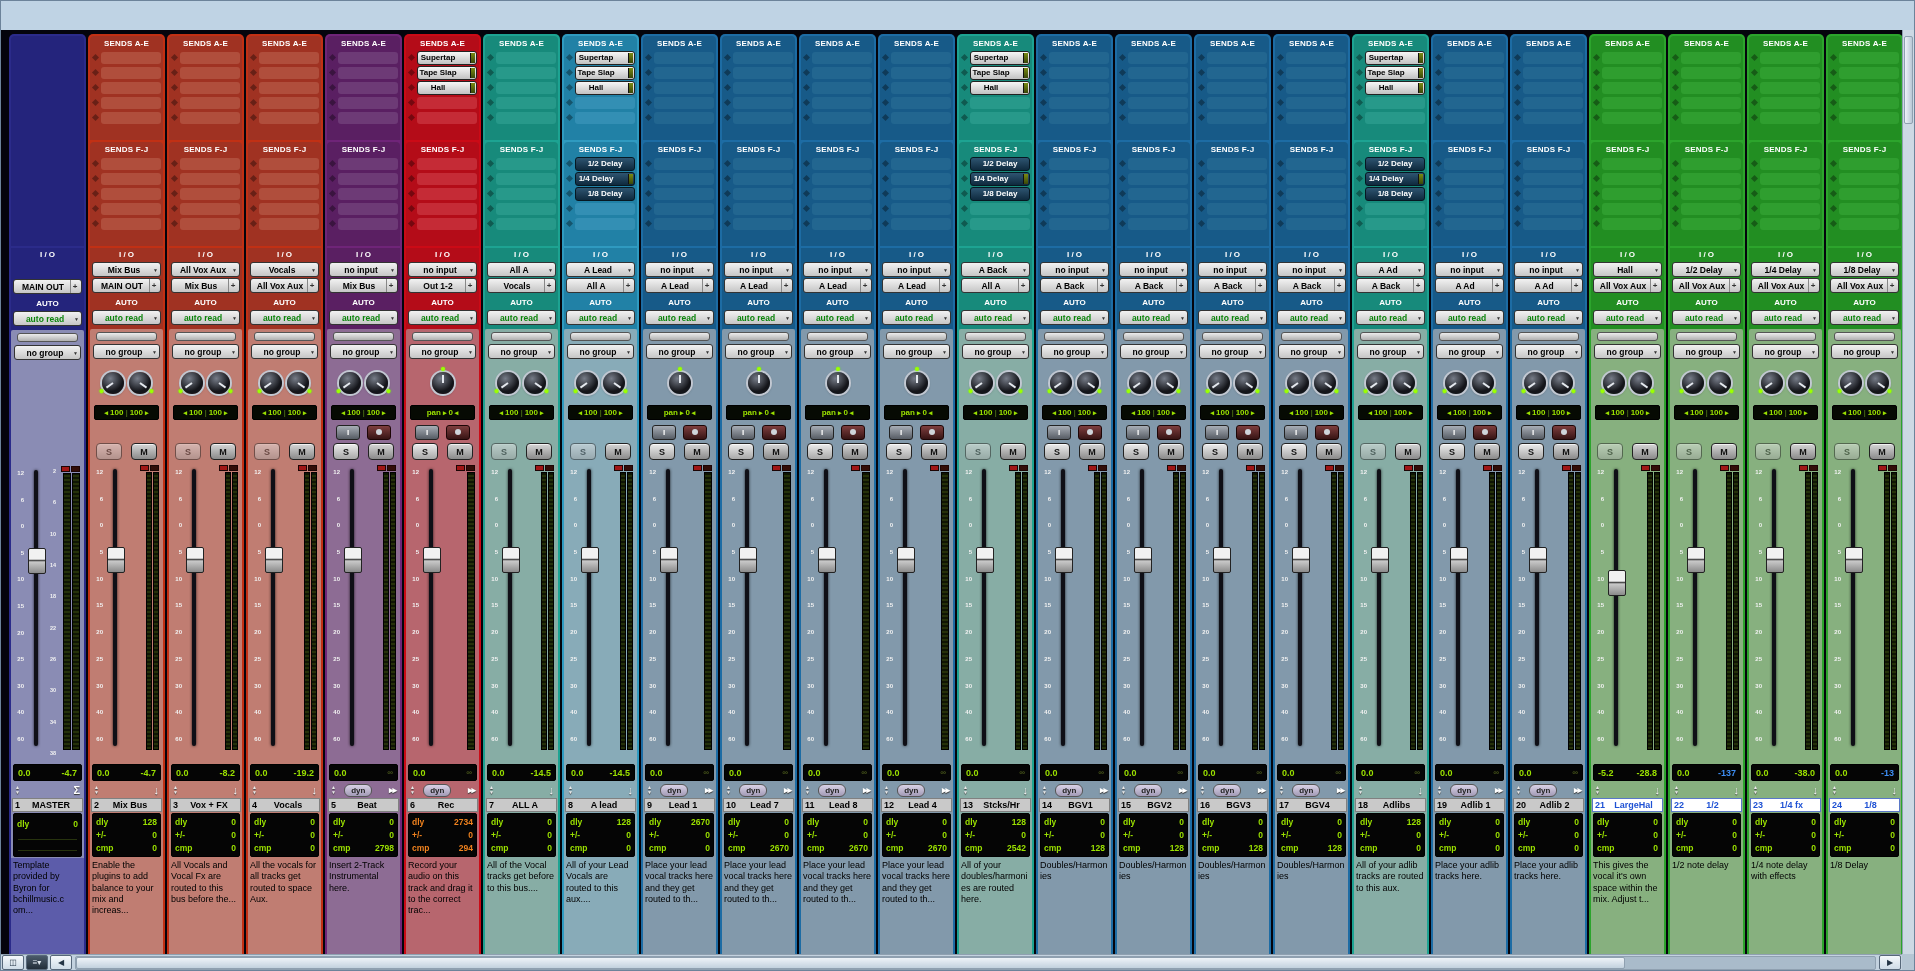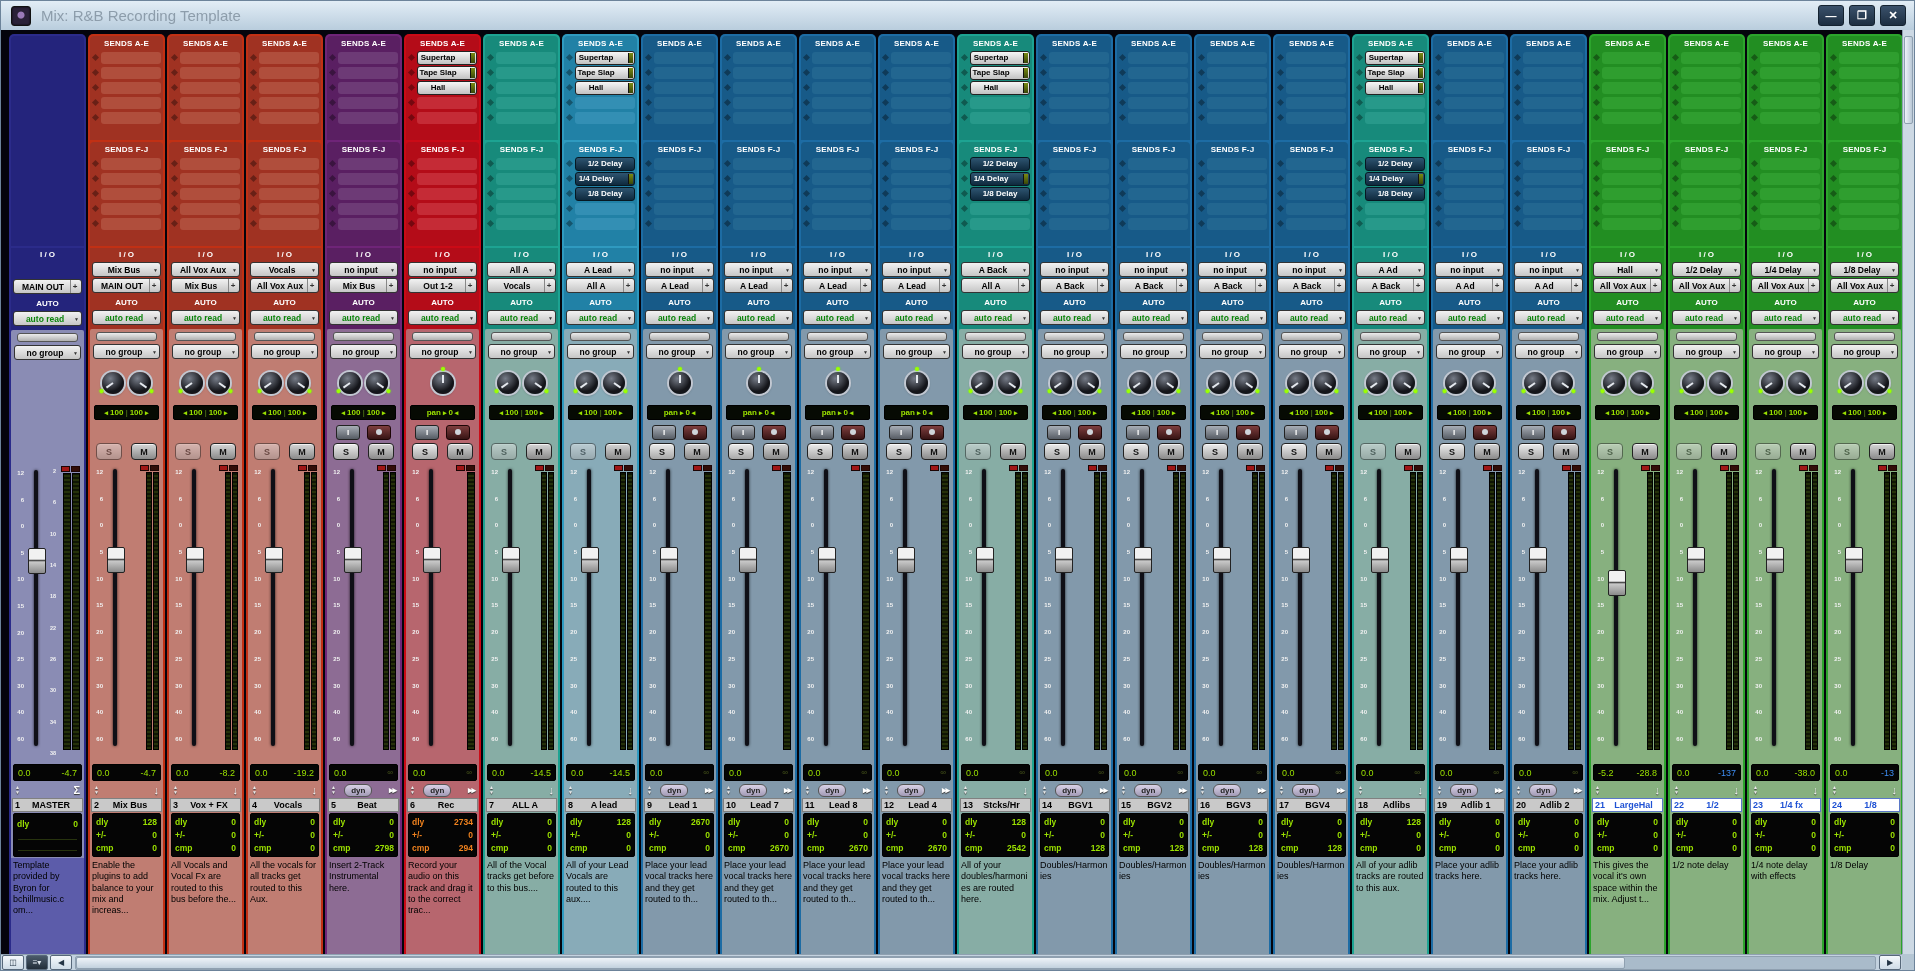--- a/index.html
+++ b/index.html
@@ -64,21 +64,21 @@
   .mzone{flex:1;display:flex;flex-direction:column;align-items:flex-end;padding:0 1px 8px;min-height:0;}
   .clip{display:flex;gap:1px;margin-bottom:1px;}
   .clipbox{width:7px;height:4px;border:1px solid #1c0404;}
   .clipbox.on{background:#a01616;}
   .clipbox.off{background:#320d08;}
   .mbars{flex:1;display:flex;gap:1px;}
   .mbar{width:4px;background:repeating-linear-gradient(to top,#243009 0 2px,#0f1504 2px 4px);border:1px solid #000;}
   .mbar.wide{width:6px;}
   .mscale{width:10px;display:flex;flex-direction:column;justify-content:space-between;font-weight:bold;font-size:5.5px;color:#f2f2f2;text-align:right;padding:2px 1px 2px 0;box-sizing:border-box;}
   
-  .valrow{height:15px;margin:0 2px 1px;background:#050505;border:1px solid #000;border-radius:2px;display:flex;align-items:center;justify-content:space-between;padding:0 4px;font-weight:normal;font-size:9px;flex:none;}
+  .valrow{height:15px;margin:0 2px 1px;background:#050505;border:1px solid #000;border-radius:2px;display:flex;align-items:center;justify-content:space-between;padding:0 4px;font-weight:bold;font-size:9px;flex:none;}
   .vol{color:#9ae000;}
   .peak.green{color:#9ae000;}
   .peak.blue{color:#3d8df2;}
   .peak.dim{color:#46541a;font-size:8px;}
   .dynrow{height:16px;display:flex;align-items:center;padding:0 4px;flex:none;}
   .spin{display:flex;flex-direction:column;font-size:5px;line-height:5px;color:#e9e9e9;text-shadow:0 1px 1px #444;}
   .dynbadge{margin:0 auto;height:11px;padding:0 6px;border-radius:6px;border:1px solid #555;background:linear-gradient(#d9d2e6,#a29ab6);font-weight:bold;font-size:8px;color:#222;display:flex;align-items:center;}
   .routeglyph{margin-left:auto;color:#fff;font-weight:bold;font-size:11px;text-shadow:0 1px 1px #333;}
   .routeglyph.arrows{font-size:9px;letter-spacing:-1px;}
   .namerow{height:14px;margin:0 1px 1px;background:#c9c9c9;display:flex;align-items:center;font-weight:bold;font-size:9px;color:#000;padding:0 2px;gap:2px;border:1px solid #808080;box-sizing:border-box;flex:none;}
@@ -95,29 +95,20 @@
   .tool{flex:none;height:13px;min-width:16px;margin:0 1px;border:1px solid #57687a;border-radius:2px;background:linear-gradient(#f4f8fb,#cfdce7);font-size:8px;color:#243545;display:flex;align-items:center;justify-content:center;padding:0 2px;}
   .tool.darktool{background:linear-gradient(#4a5a6a,#222e3a);color:#dfe8f0;}
   .htrack{flex:1;height:12px;margin:0 2px;background:#a9bbca;border:1px solid #8fa0b0;border-radius:2px;position:relative;}
   .hthumb{position:absolute;left:0;top:0;bottom:0;width:86%;background:linear-gradient(#eef3f8,#c2d1de);border:1px solid #8fa0b0;border-radius:2px;}
   .corner{position:absolute;right:0;bottom:0;width:12px;height:16px;background:#b5c6d4;}
 </style>
 </head>
 <body>
 
 <div class="window">
-  <div class="titlebar">
-    <div class="appicon"></div>
-    <div class="title">Mix: R&amp;B Recording Template</div>
-    <div class="winbtns">
-      <div class="winbtn">—</div>
-      <div class="winbtn">❐</div>
-      <div class="winbtn">✕</div>
-    </div>
-  </div>
 
   <div class="main" id="strips">
       <div class="strip" style="background: rgb(43, 43, 138);">
         <div class="mastertop" style="background: rgb(36, 36, 124);"></div>
         <div class="iosec" style="background: rgb(36, 36, 124);">
           <div class="seclabel">I / O</div>
           <div class="iospacer"></div>
           <div class="iobtn">
             <span class="lbl">MAIN OUT</span>
             <span class="plus">+</span>
@@ -679,21 +670,21 @@
             </div>
             <div class="dlyrow">
               <span>+/-</span>
               <span>0</span>
             </div>
             <div class="dlyrow">
               <span>cmp</span>
               <span>0</span>
             </div>
           </div>
-          <div class="comment">All the vocals for all tracks get routed to this Aux.</div>
+          <div class="comment">All the vocals for all tracks get routed to space Aux.</div>
         </div>
       </div>
       <div class="strip" style="background: rgb(111, 36, 120);">
         <div class="sends" style="background: rgb(90, 31, 98);">
           <div class="shead">SENDS A-E</div>
           <div class="srow">
             <i class="sdia"></i>
             <div class="sempty" style="background: rgb(109, 58, 118);"></div>
           </div>
           <div class="srow">

